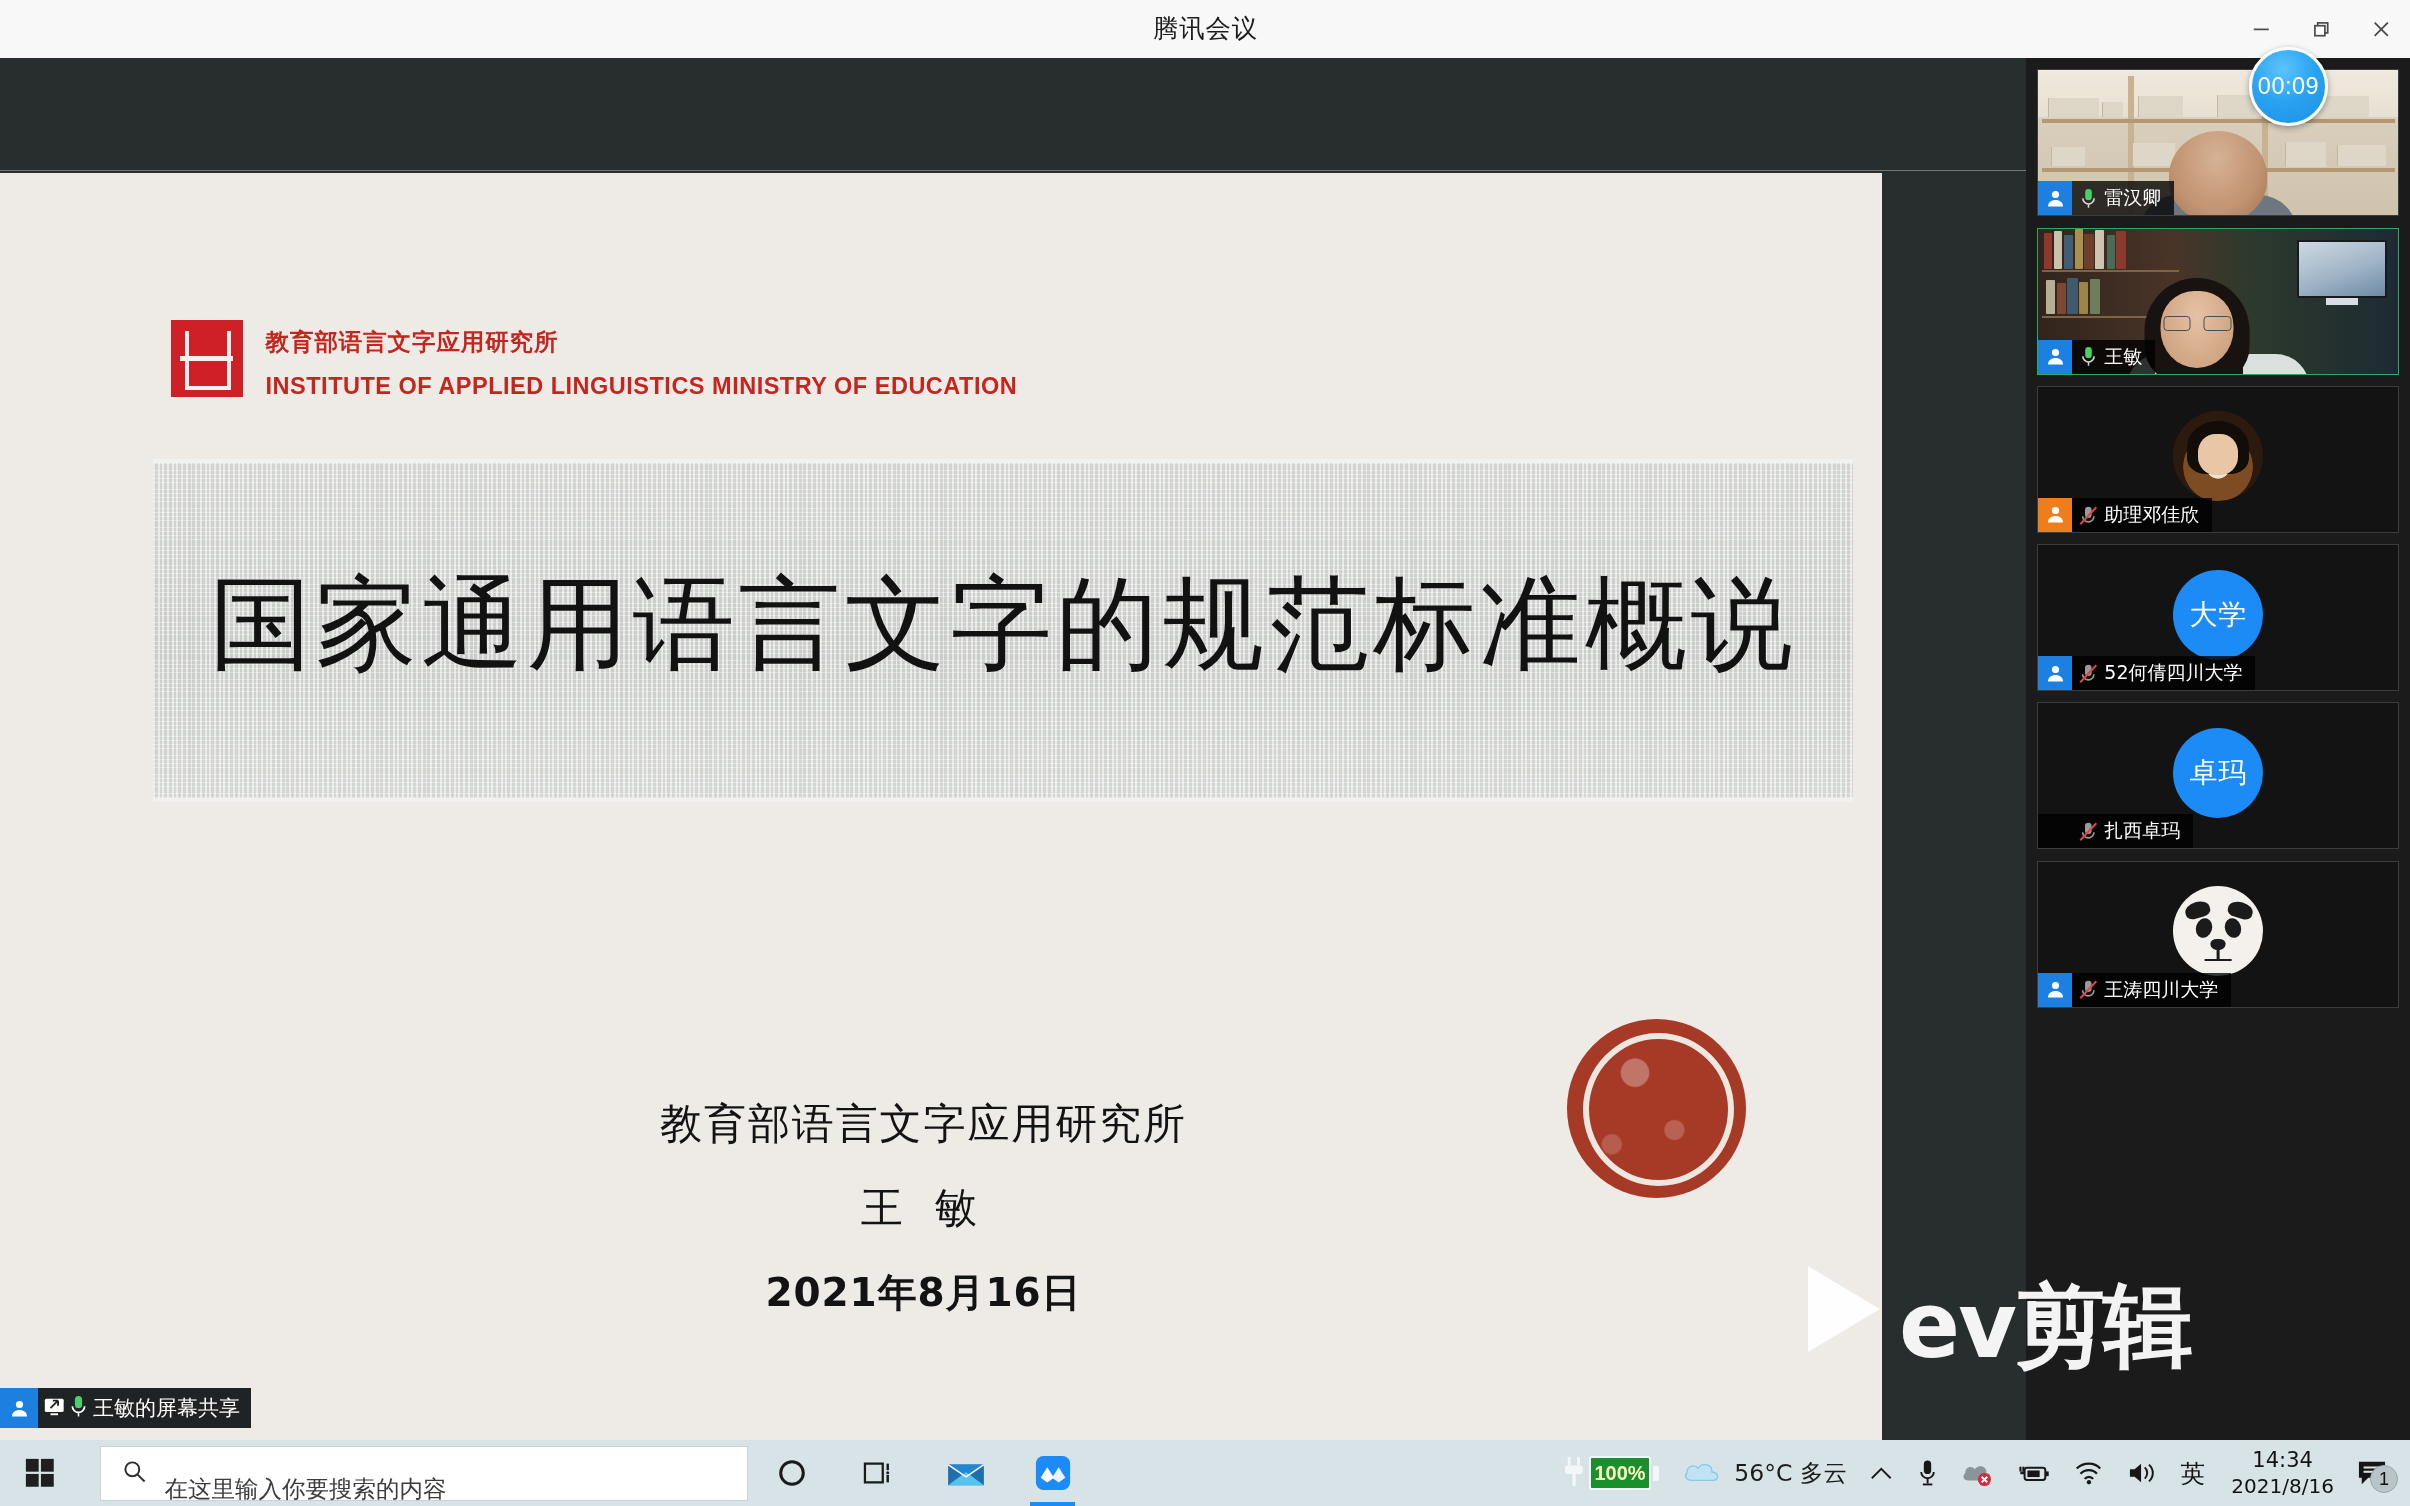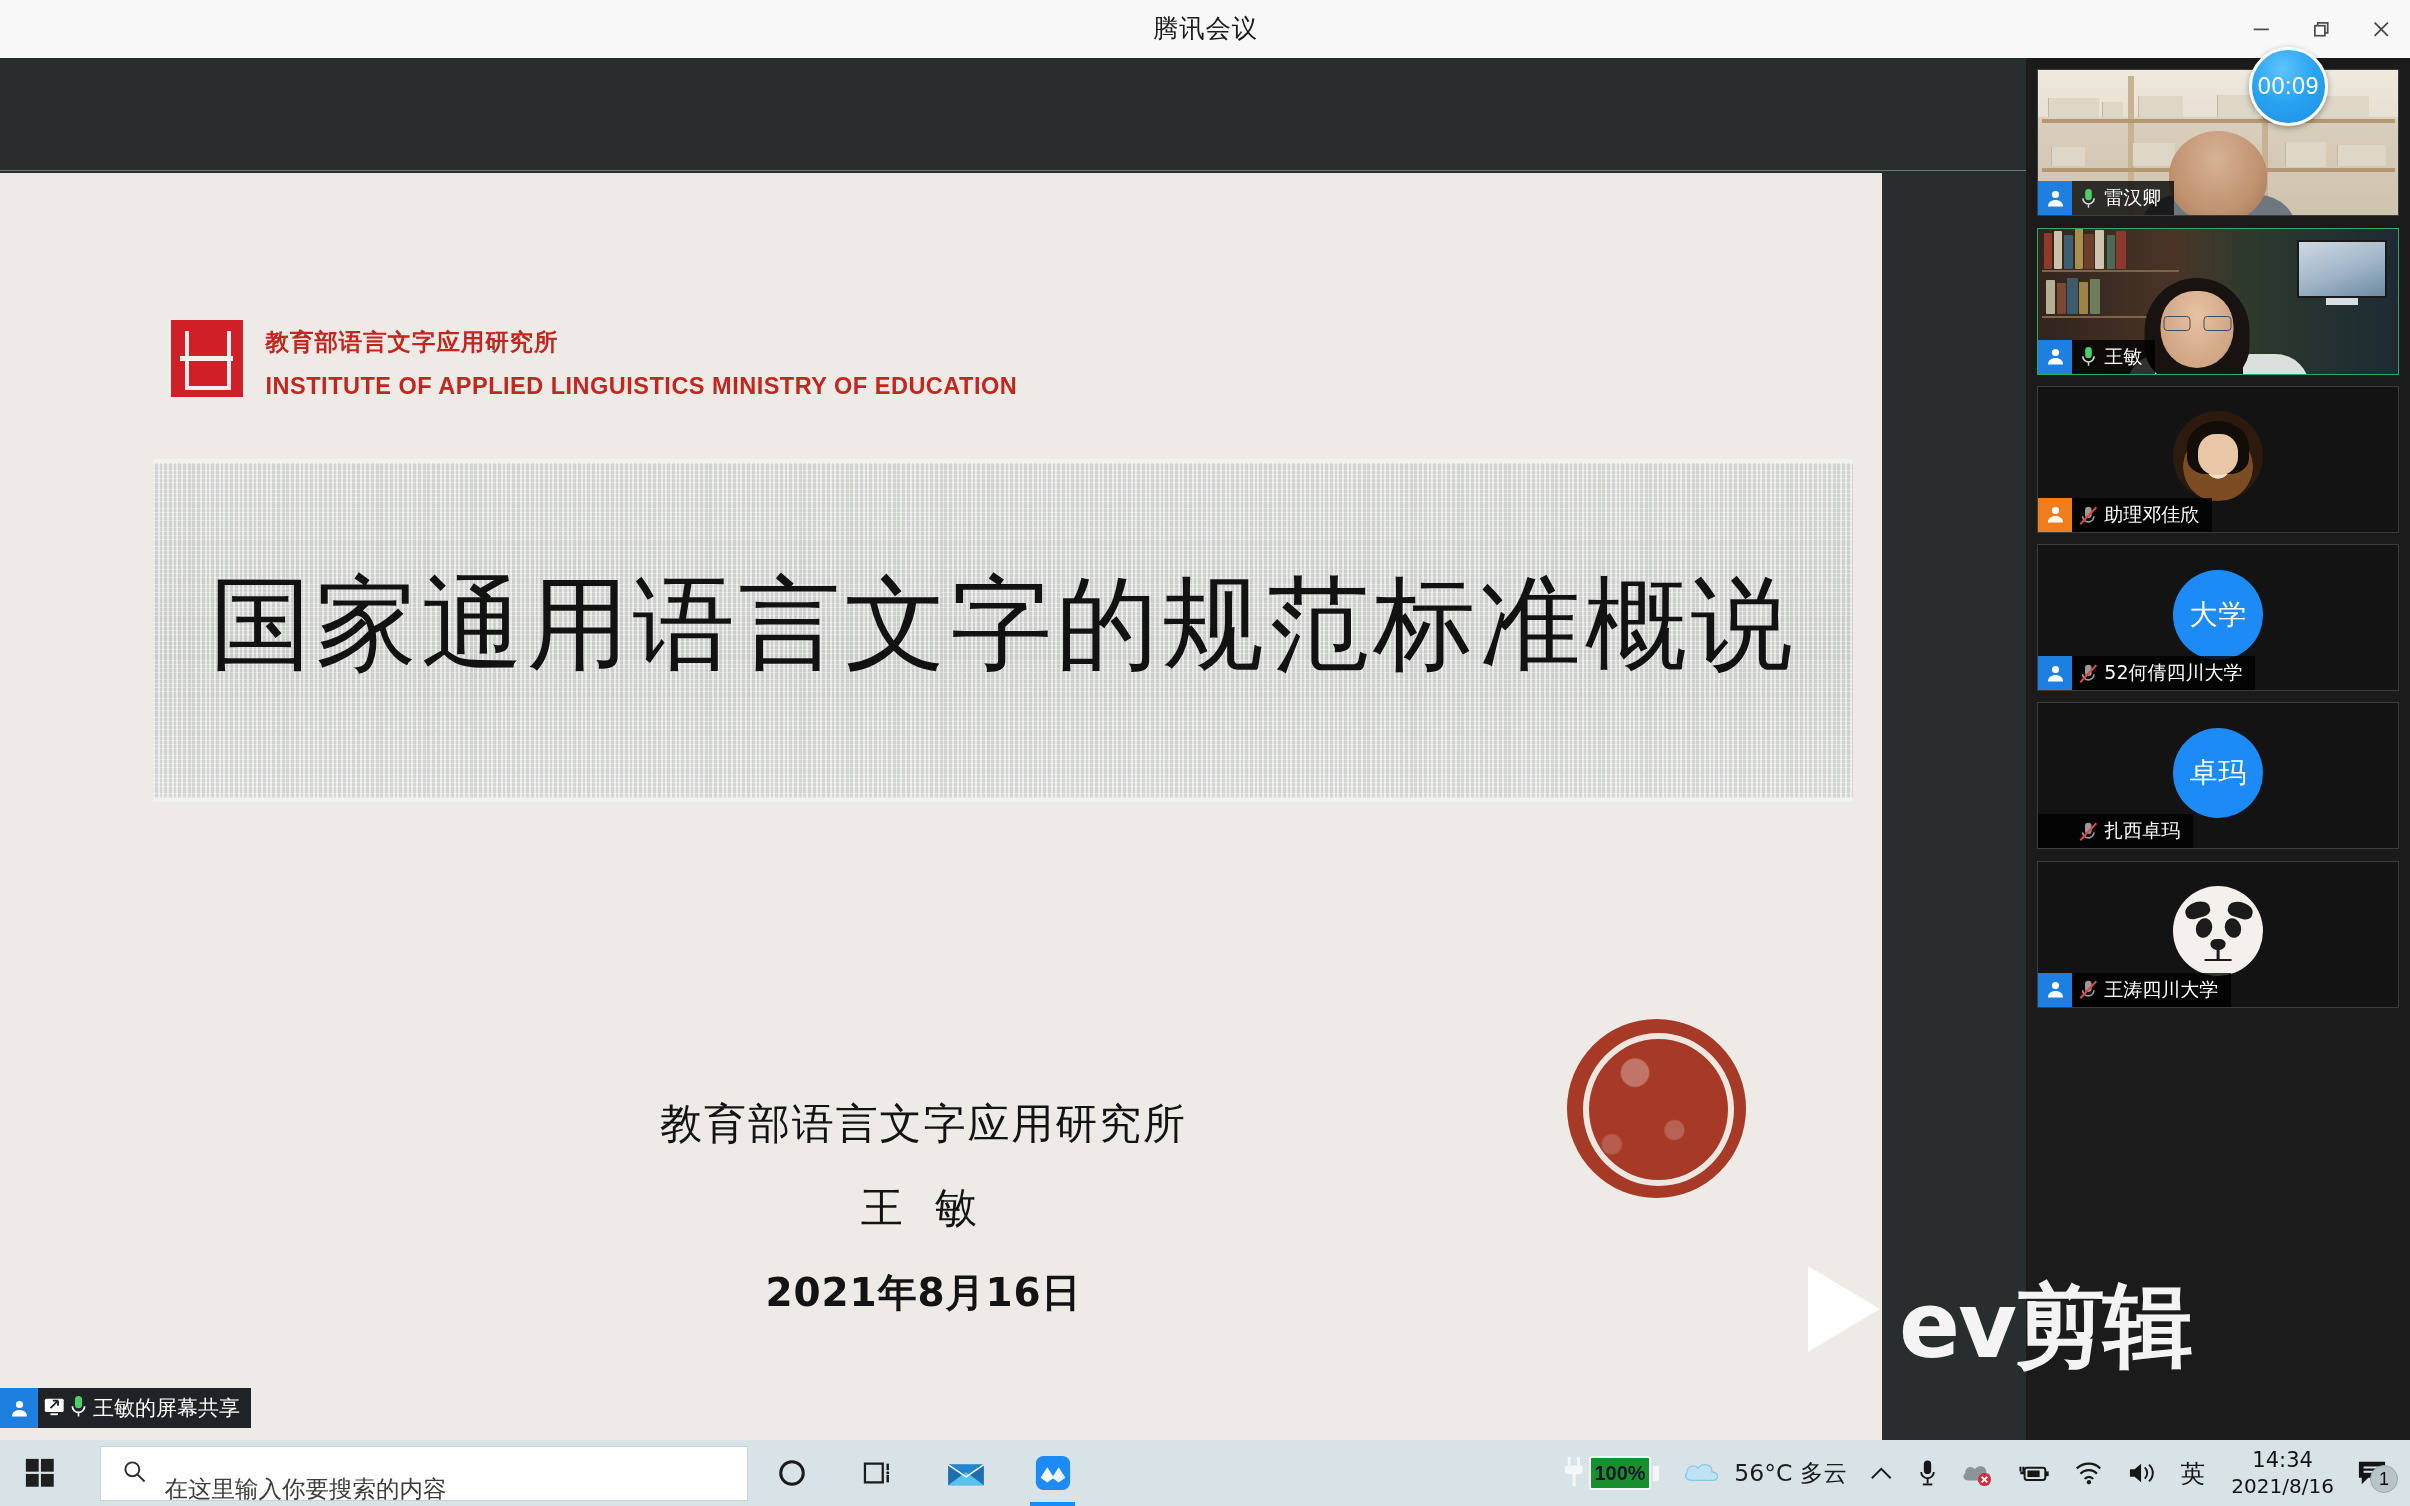--- a/index.html
+++ b/index.html
@@ -405,21 +405,21 @@
   }
   #battery-pill {
     display: flex; align-items: center; gap: 1.9px;
   }
   #battery-body {
     width: 62px; height: 34px;
     border: 2.8px solid #f3f7f8; border-radius: 2.8px;
     background: #1a8f2e;
     display: flex; align-items: center; justify-content: center;
   }
-  #battery-pct { font-size: 20px; color: #0f172a; font-weight: 600; }
+  #battery-pct { font-size: 20px; color: #fef9c3; font-weight: 600; }
   #battery-nub { width: 6.6px; height: 15px; background: #f3f7f8; border-radius: 0 1.9px 1.9px 0; }
   #weather { display: flex; align-items: center; gap: 11.3px; }
   #weather-text {
     font-size: 23.5px; color: #1c1c1c; white-space: nowrap;
     font-family: "DejaVu Sans", "Liberation Sans", sans-serif;
   }
   #ime-label {
     font-size: 24.5px; color: #141414;
     font-family: "DejaVu Sans", "Liberation Sans", sans-serif;
   }

